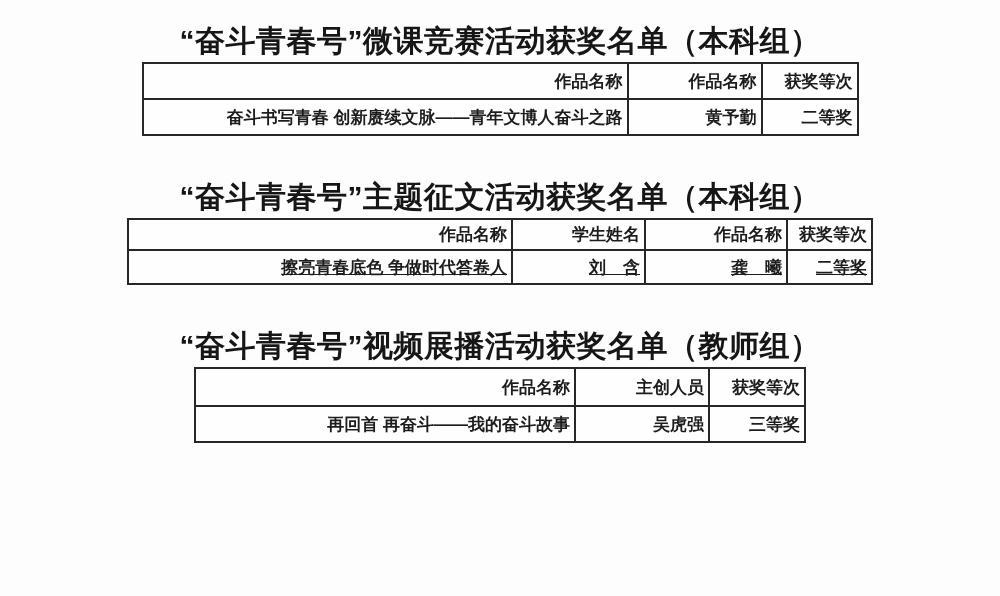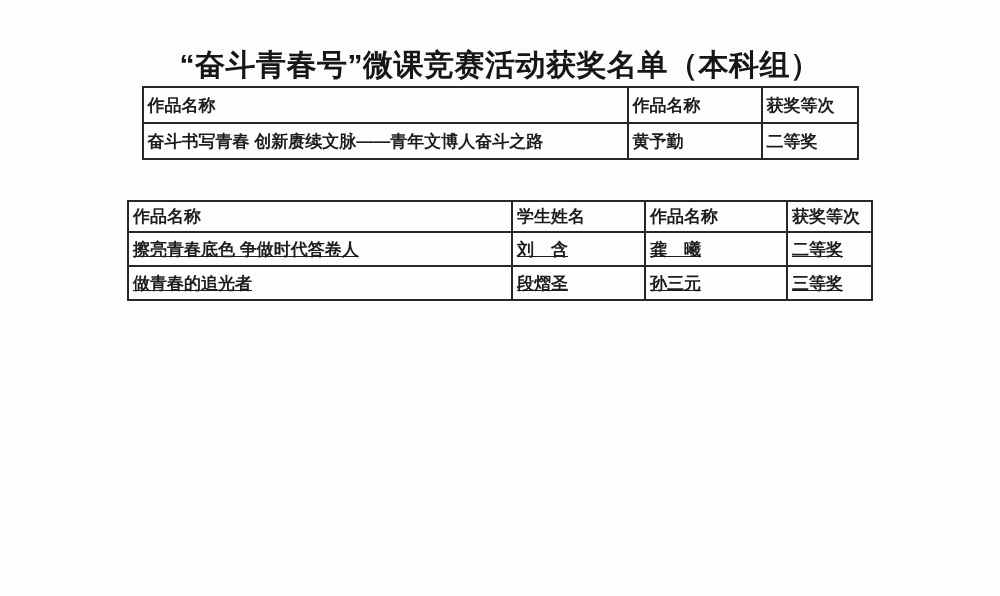--- a/index.html
+++ b/index.html
@@ -8,41 +8,41 @@
   }
   body {
     width: 1000px;
     height: 596px;
     background: #fdfdfd;
     color: #1b1b1b;
     font-family: "Liberation Sans", "DejaVu Sans", sans-serif;
     overflow: hidden;
   }
   .doc {
-    padding-top: 44px;
+    padding-top: 20px;
   }
   .section-title {
     margin: 0;
     text-align: center;
     font-size: 30px;
     line-height: 42px;
     font-weight: 700;
     color: #161616;
     letter-spacing: 0.5px;
   }
   table.awards {
     border-collapse: collapse;
     margin: 0 auto;
     table-layout: fixed;
     background: #fefefe;
   }
   table.awards th,
   table.awards td {
     border: 2px solid #272727;
-    text-align: left;
+    text-align: right;
     vertical-align: middle;
     font-weight: 700;
     font-size: 17px;
     color: #1d1d1d;
     padding: 0 4px;
     overflow: hidden;
     white-space: nowrap;
   }
   
   .t1 { margin-top: 10px; }
@@ -82,20 +82,21 @@
         <tr>
           <td>奋斗书写青春 创新赓续文脉——青年文博人奋斗之路</td>
           <td>黄予勤</td>
           <td>二等奖</td>
         </tr>
       </tbody>
     </table>
   </section>
 
   <section class="gap-lg">
+    <h1 class="section-title">“奋斗青春号”主题征文活动获奖名单（本科组）</h1>
     <table class="awards t2">
       <colgroup>
         <col style="width:384px">
           <col style="width:133px">
           <col style="width:142px">
           <col style="width:85px">
       </colgroup>
       <thead>
         <tr>
           <th>作品名称</th>
@@ -104,24 +105,42 @@
           <th>获奖等次</th>
         </tr>
       </thead>
       <tbody>
         <tr>
           <td>擦亮青春底色 争做时代答卷人</td>
           <td>刘　含</td>
           <td>龚　曦</td>
           <td>二等奖</td>
         </tr>
+      </tbody>
+    </table>
+  </section>
+
+  <section class="gap-lg">
+    <h1 class="section-title">“奋斗青春号”视频展播活动获奖名单（教师组）</h1>
+    <table class="awards t3">
+      <colgroup>
+        <col style="width:380px">
+          <col style="width:134px">
+          <col style="width:96px">
+      </colgroup>
+      <thead>
         <tr>
-          <td>做青春的追光者</td>
-          <td>段熠圣</td>
-          <td>孙三元</td>
+          <th>作品名称</th>
+          <th>主创人员</th>
+          <th>获奖等次</th>
+        </tr>
+      </thead>
+      <tbody>
+        <tr>
+          <td>再回首 再奋斗——我的奋斗故事</td>
+          <td>吴虎强</td>
           <td>三等奖</td>
         </tr>
       </tbody>
     </table>
   </section>
 
-
 </div>
 
 </body></html>

